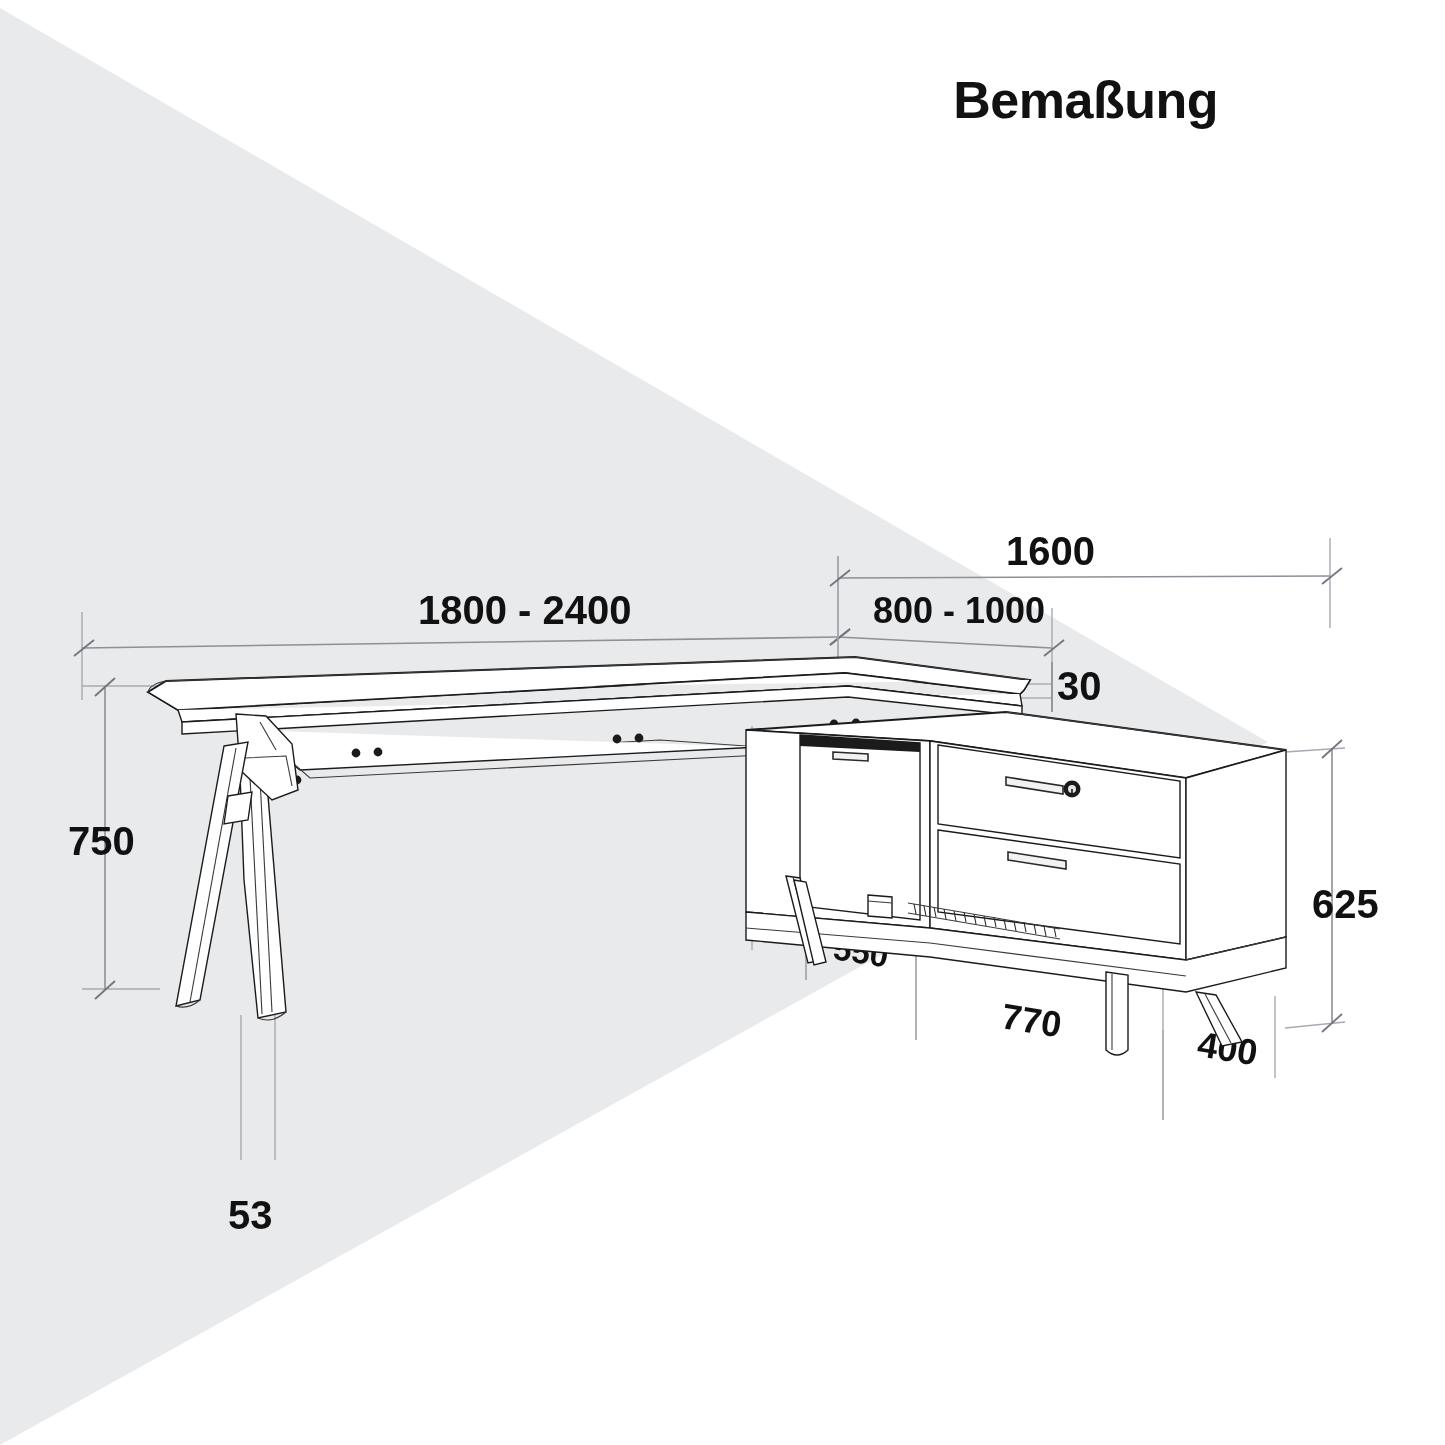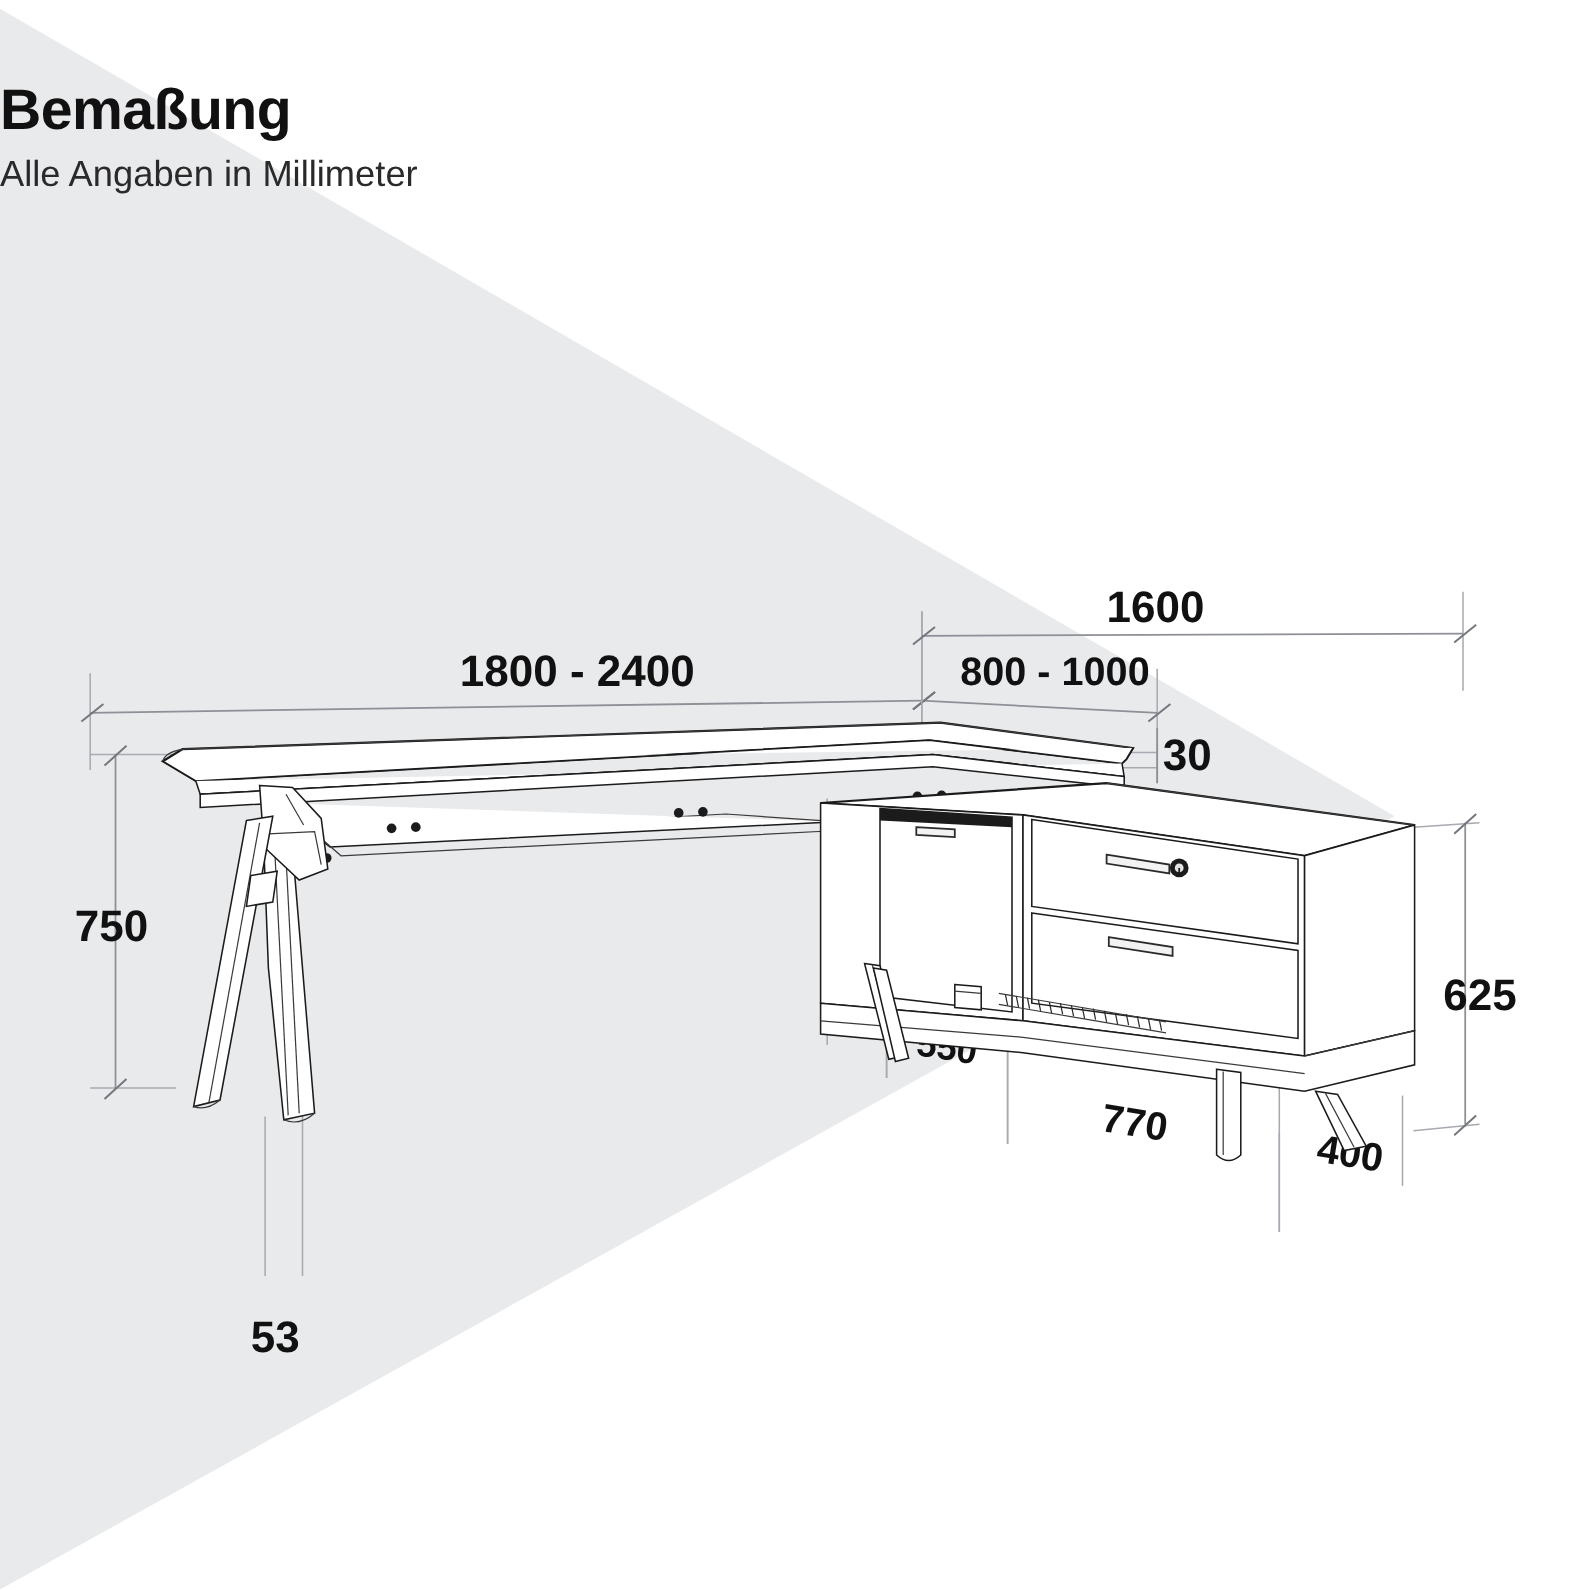--- a/index.html
+++ b/index.html
@@ -18,23 +18,23 @@
   #drawing {
     position: absolute;
     inset: 0;
     width: 1445px;
     height: 1445px;
     display: block;
   }
   .title-block {
     position: absolute;
     top: 72px;
-    left: 0;
+    left: 16px;
     width: 1202px;
-    text-align: left;
+    text-align: right;
     pointer-events: none;
   }
   .title-main {
     font-family: "Liberation Sans", sans-serif;
     font-weight: bold;
     font-size: 52px;
     letter-spacing: -0.5px;
     color: #111111;
     line-height: 1.08;
     margin: 0;
@@ -314,16 +314,15 @@
 
         <path class="outline-t" d="M 1196,992 L 1216,995 L 1242,1042 L 1222,1046 Z"></path>
         <path class="outline-h" d="M 1205,994 L 1231,1043"></path>
       </g>
     </g>
 
   </svg>
 
   <div class="title-block">
     <div class="title-main">Bemaßung</div>
-    <div class="title-sub">Alle Angaben in Millimeter</div>
   </div>
 
 </div>
 
 </body></html>

